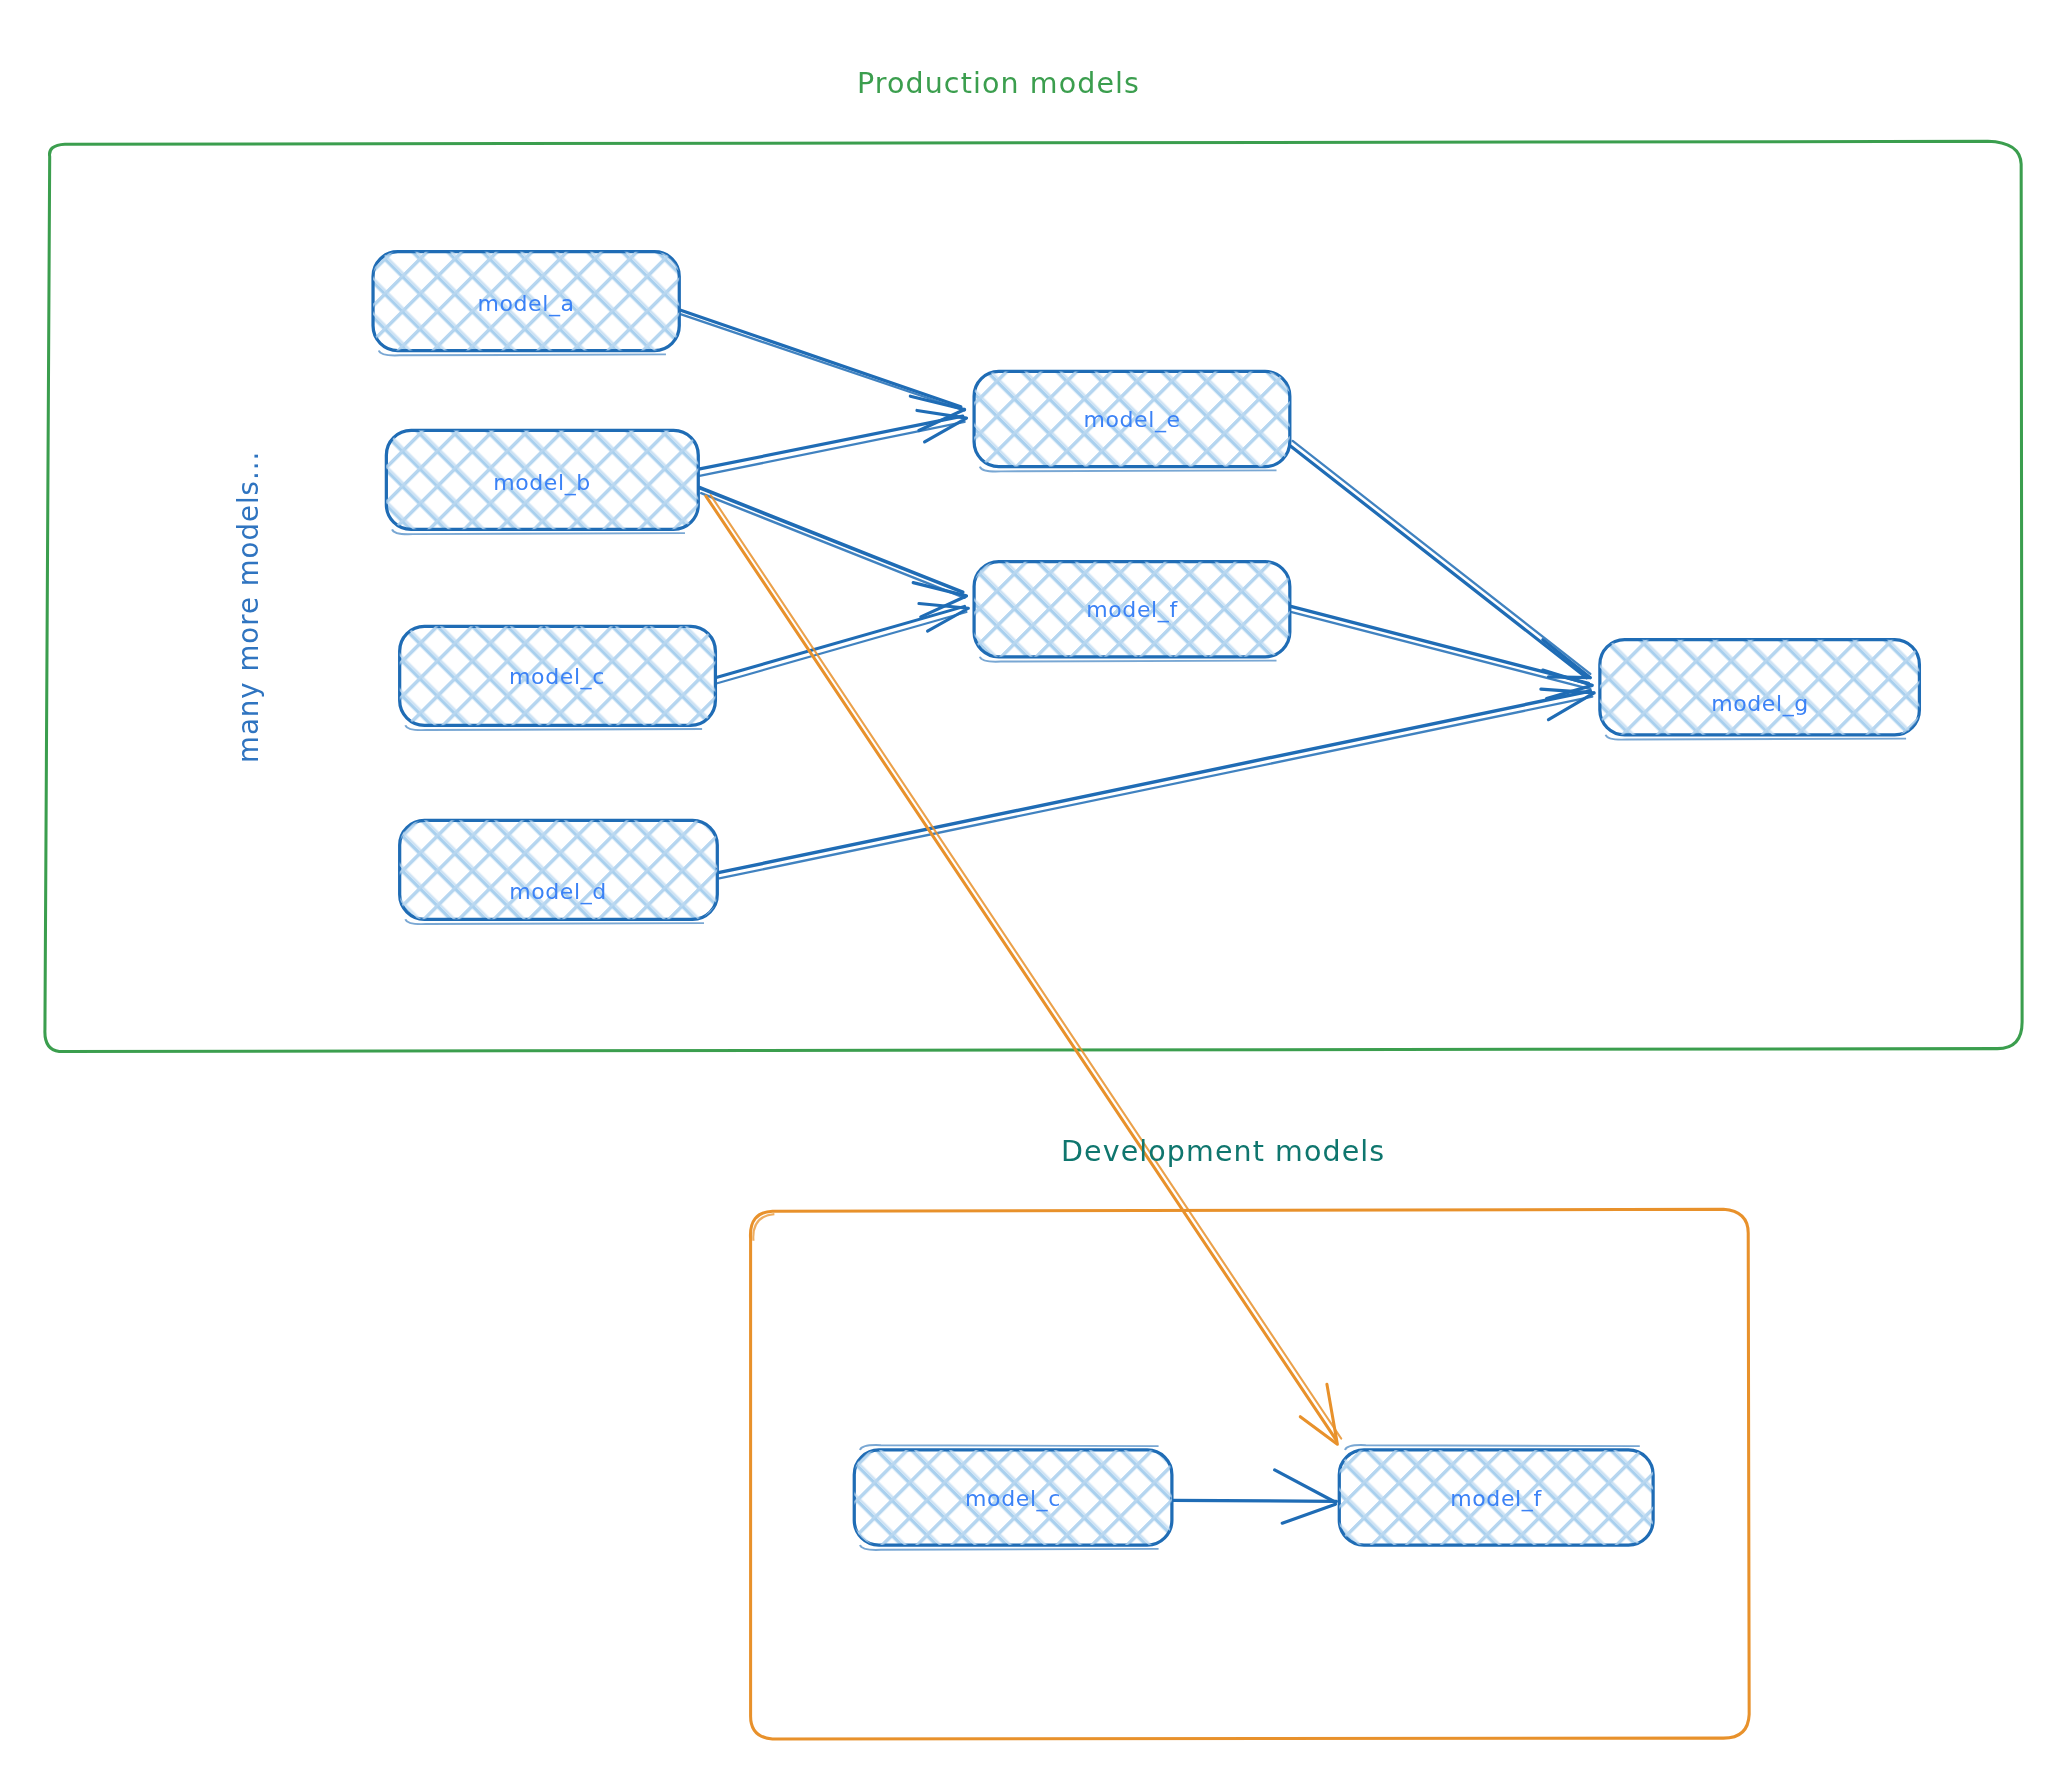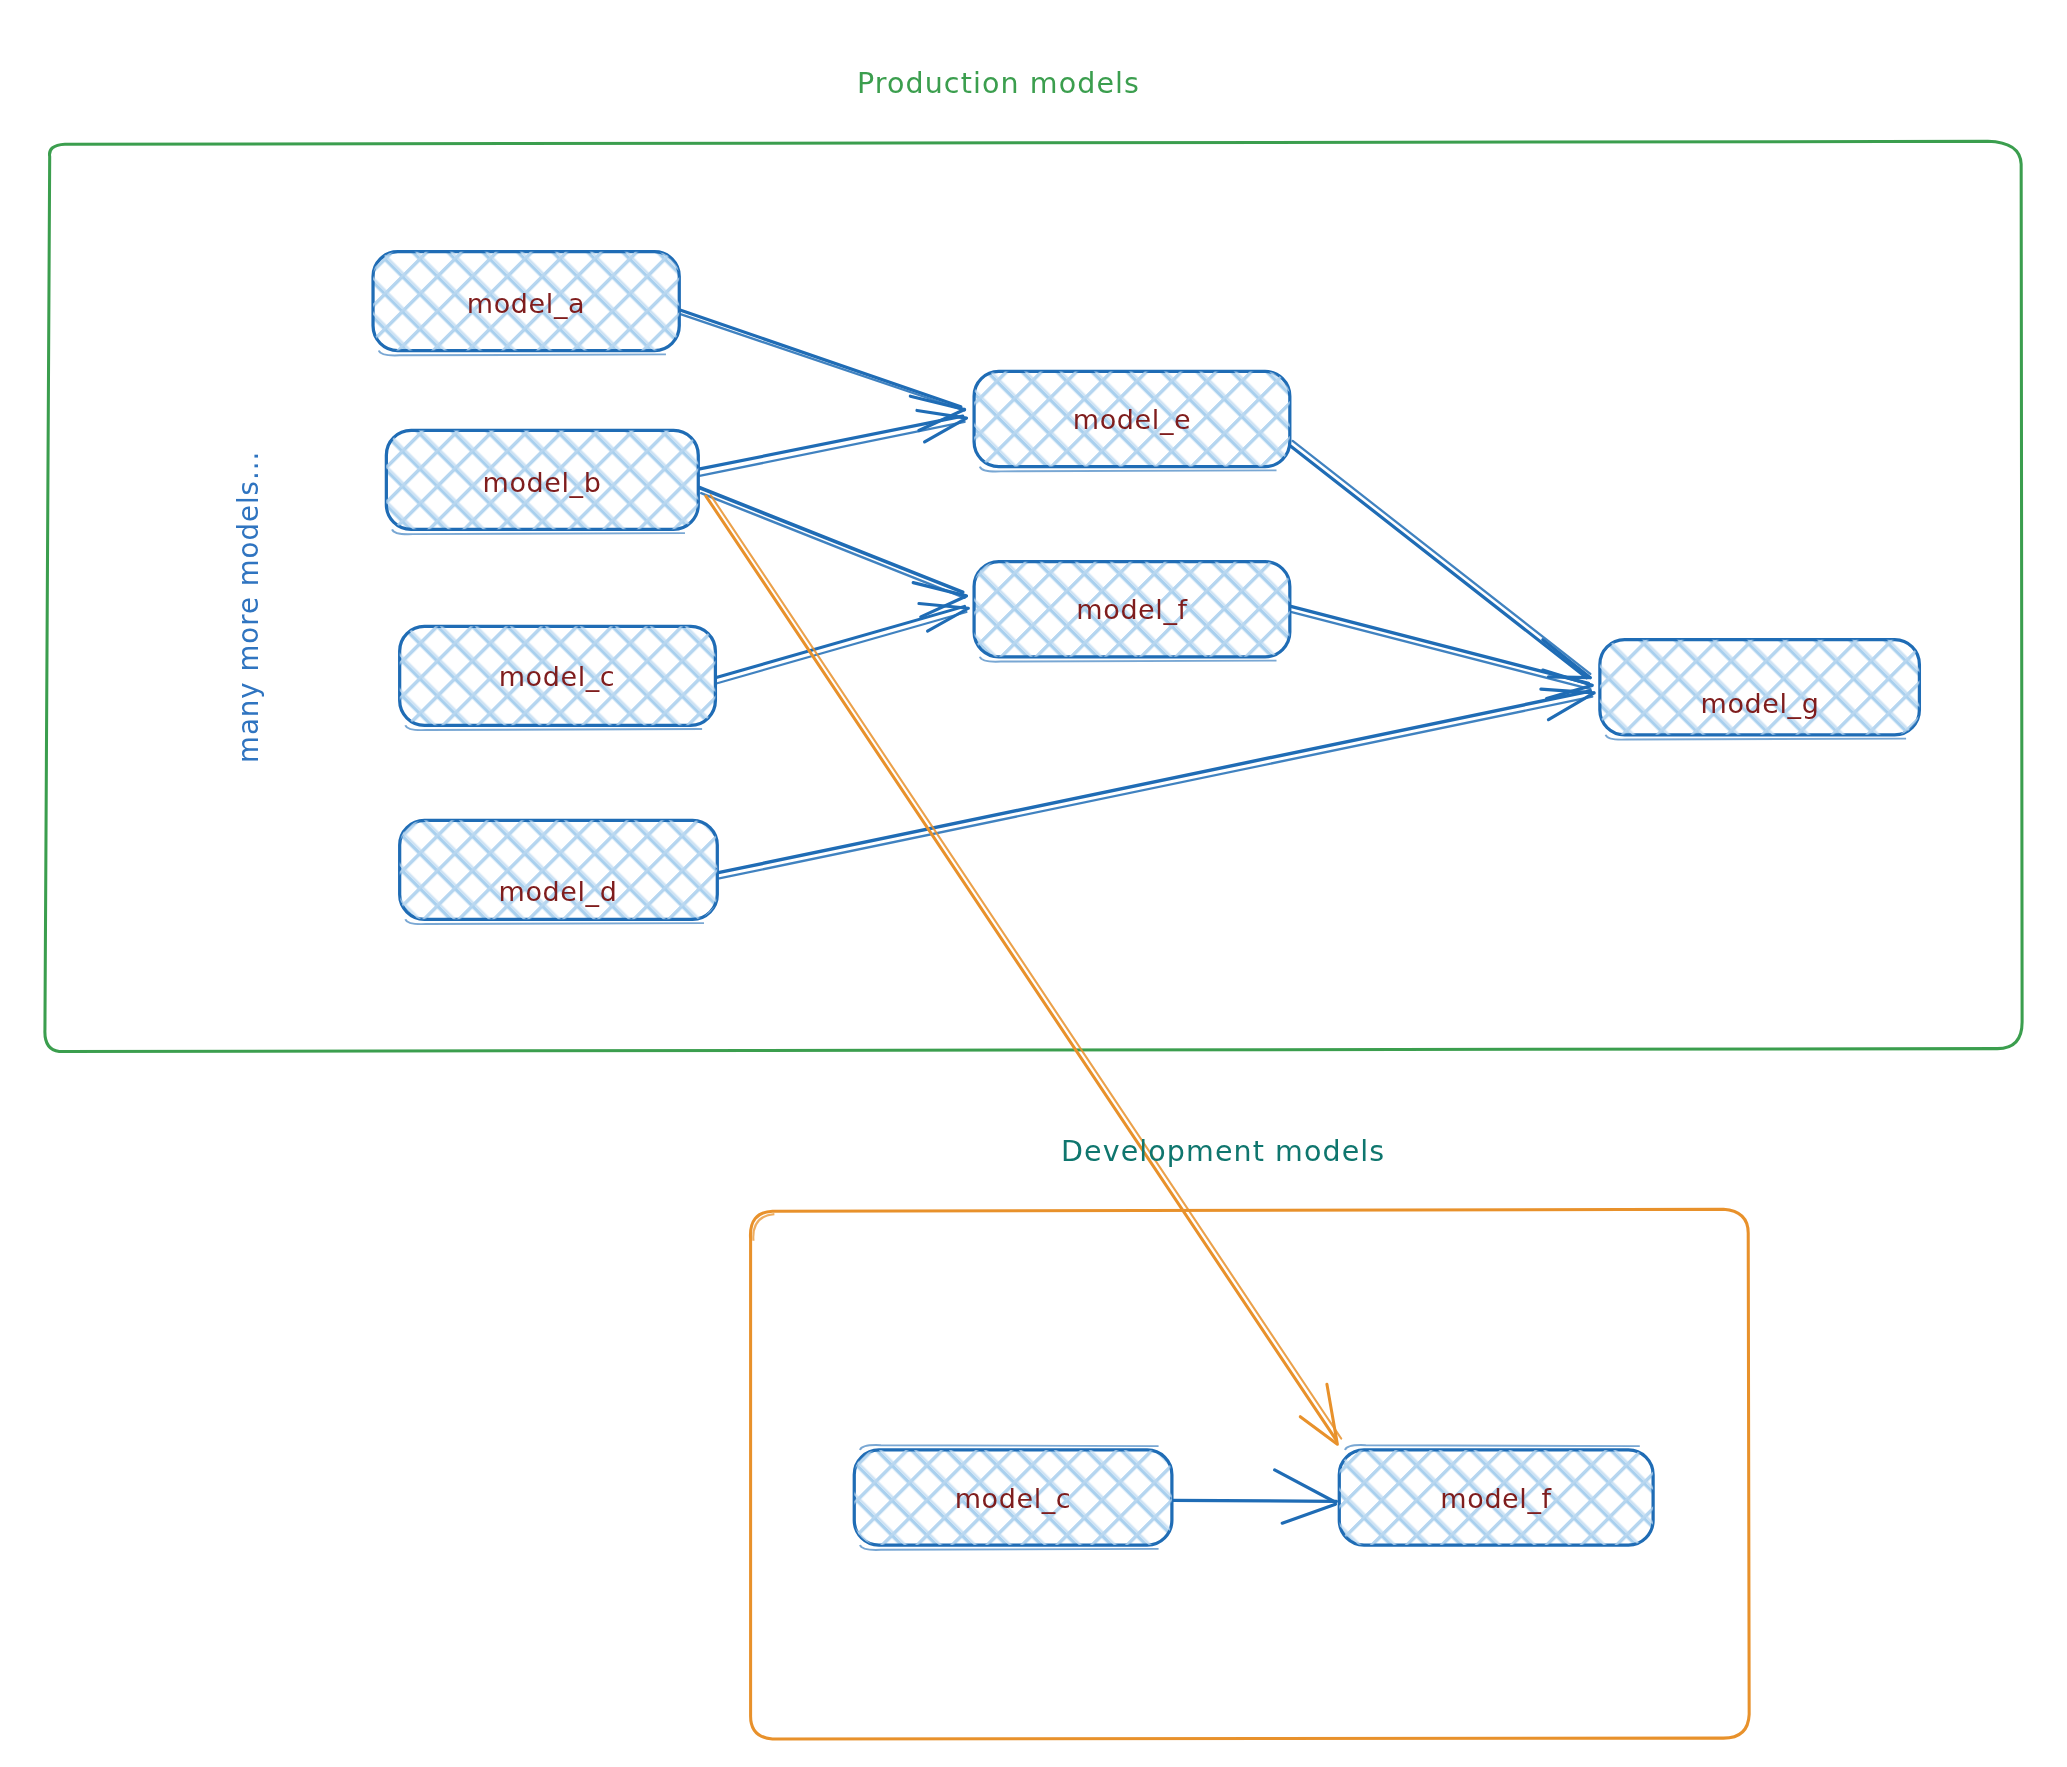--- a/index.html
+++ b/index.html
@@ -2,21 +2,21 @@
 <html style="font-size:15px"><head>
 <meta charset="utf-8">
 <style>
   html,body{margin:0;padding:0;background:#ffffff;}
   body{width:2068px;height:1767px;position:relative;overflow:hidden;
        font-family:"DejaVu Sans",sans-serif;}
   #stage{position:absolute;left:0;top:12px;width:1836px;height:1767px;}
   svg#canvas{position:absolute;left:0;top:0;width:2068px;height:1767px;}
   .grp-title{position:absolute;white-space:nowrap;font-size:28.5px;letter-spacing:1.1px;
              font-family:"DejaVu Sans",sans-serif;}
-  .node-label{position:absolute;white-space:nowrap;font-size:27px;color:#7f1d1d;
+  .node-label{position:absolute;white-space:nowrap;font-size:22px;color:#3b82f6;
               letter-spacing:0.6px;font-family:"DejaVu Sans",sans-serif;
               transform:translate(-50%,-50%);}
   .side-label{position:absolute;white-space:nowrap;font-size:27.6px;color:#2f74c0;
               letter-spacing:1px;font-family:"DejaVu Sans",sans-serif;
               transform-origin:0 0;}
 </style>
 </head>
 <body>
 
 <div id="stage">

